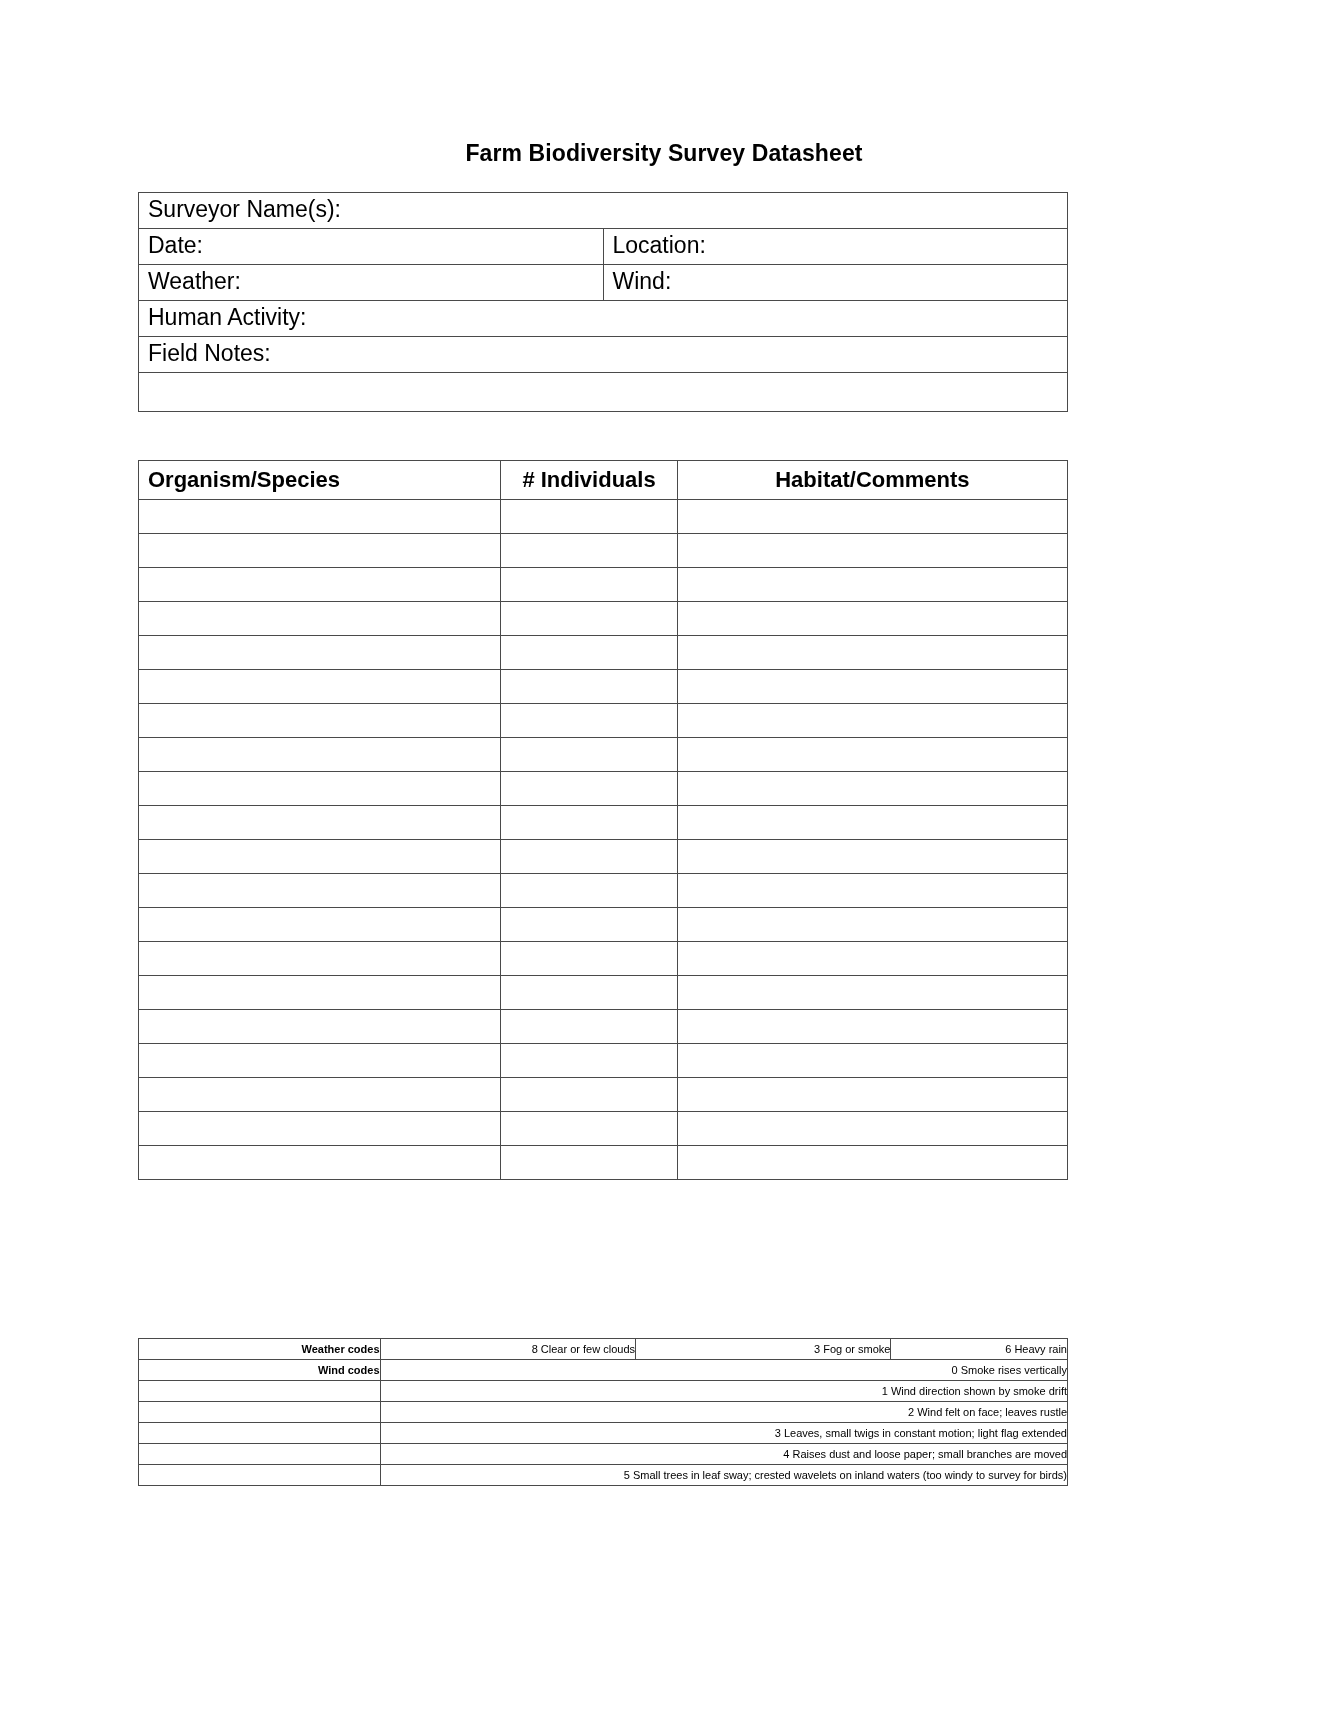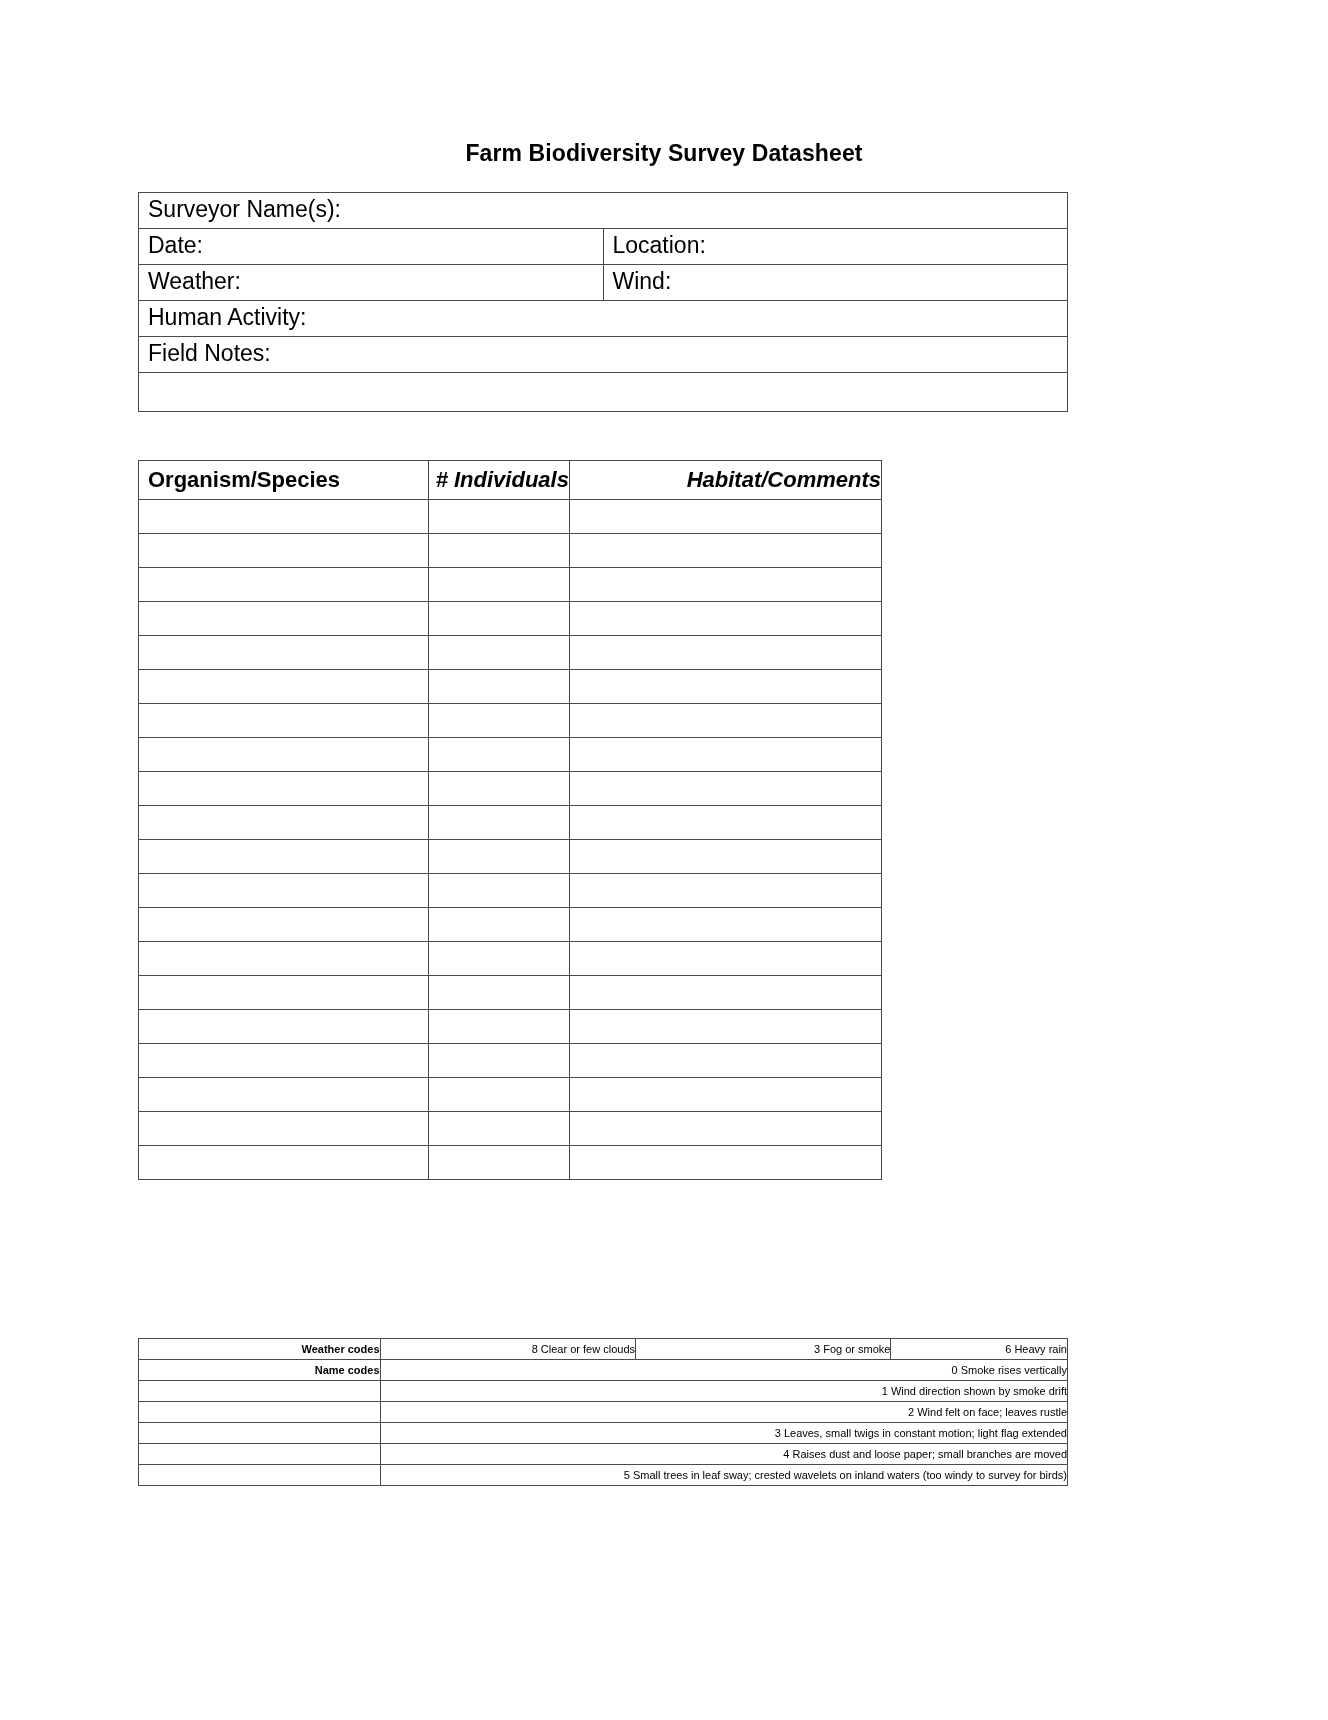--- a/index.html
+++ b/index.html
@@ -65,39 +65,38 @@
   }
   .meta-table td.blank-row {
     height: 38px;
   }
 
   
   .data-table {
     position: absolute;
     left: 138px;
     top: 460px;
-    width: 744px;
+    width: 930px;
   }
   .data-table th {
     height: 38px;
     font-size: 22px;
     font-weight: bold;
     line-height: 36px;
     white-space: nowrap;
     overflow: hidden;
     vertical-align: middle;
   }
   .data-table th.col-organism {
     text-align: left;
     padding-left: 9px;
   }
   .data-table th.col-count,
   .data-table th.col-habitat {
-    text-align: right;
-    font-style: italic;
+    text-align: center;
   }
   .data-table td {
     height: 33px;
   }
 
   
   .codes-table {
     position: absolute;
     left: 138px;
     top: 1338px;
@@ -278,21 +277,21 @@
       <col style="width:19%">
     </colgroup>
     <tbody id="codes-body">
         <tr>
           <td class="label-cell">Weather codes</td>
           <td>8 Clear or few clouds</td>
           <td>3 Fog or smoke</td>
           <td>6 Heavy rain</td>
         </tr>
         <tr>
-          <td class="label-cell">Name codes</td>
+          <td class="label-cell">Wind codes</td>
           <td colspan="3">0 Smoke rises vertically</td>
         </tr>
         <tr>
           <td></td>
           <td colspan="3">1 Wind direction shown by smoke drift</td>
         </tr>
         <tr>
           <td></td>
           <td colspan="3">2 Wind felt on face; leaves rustle</td>
         </tr>

